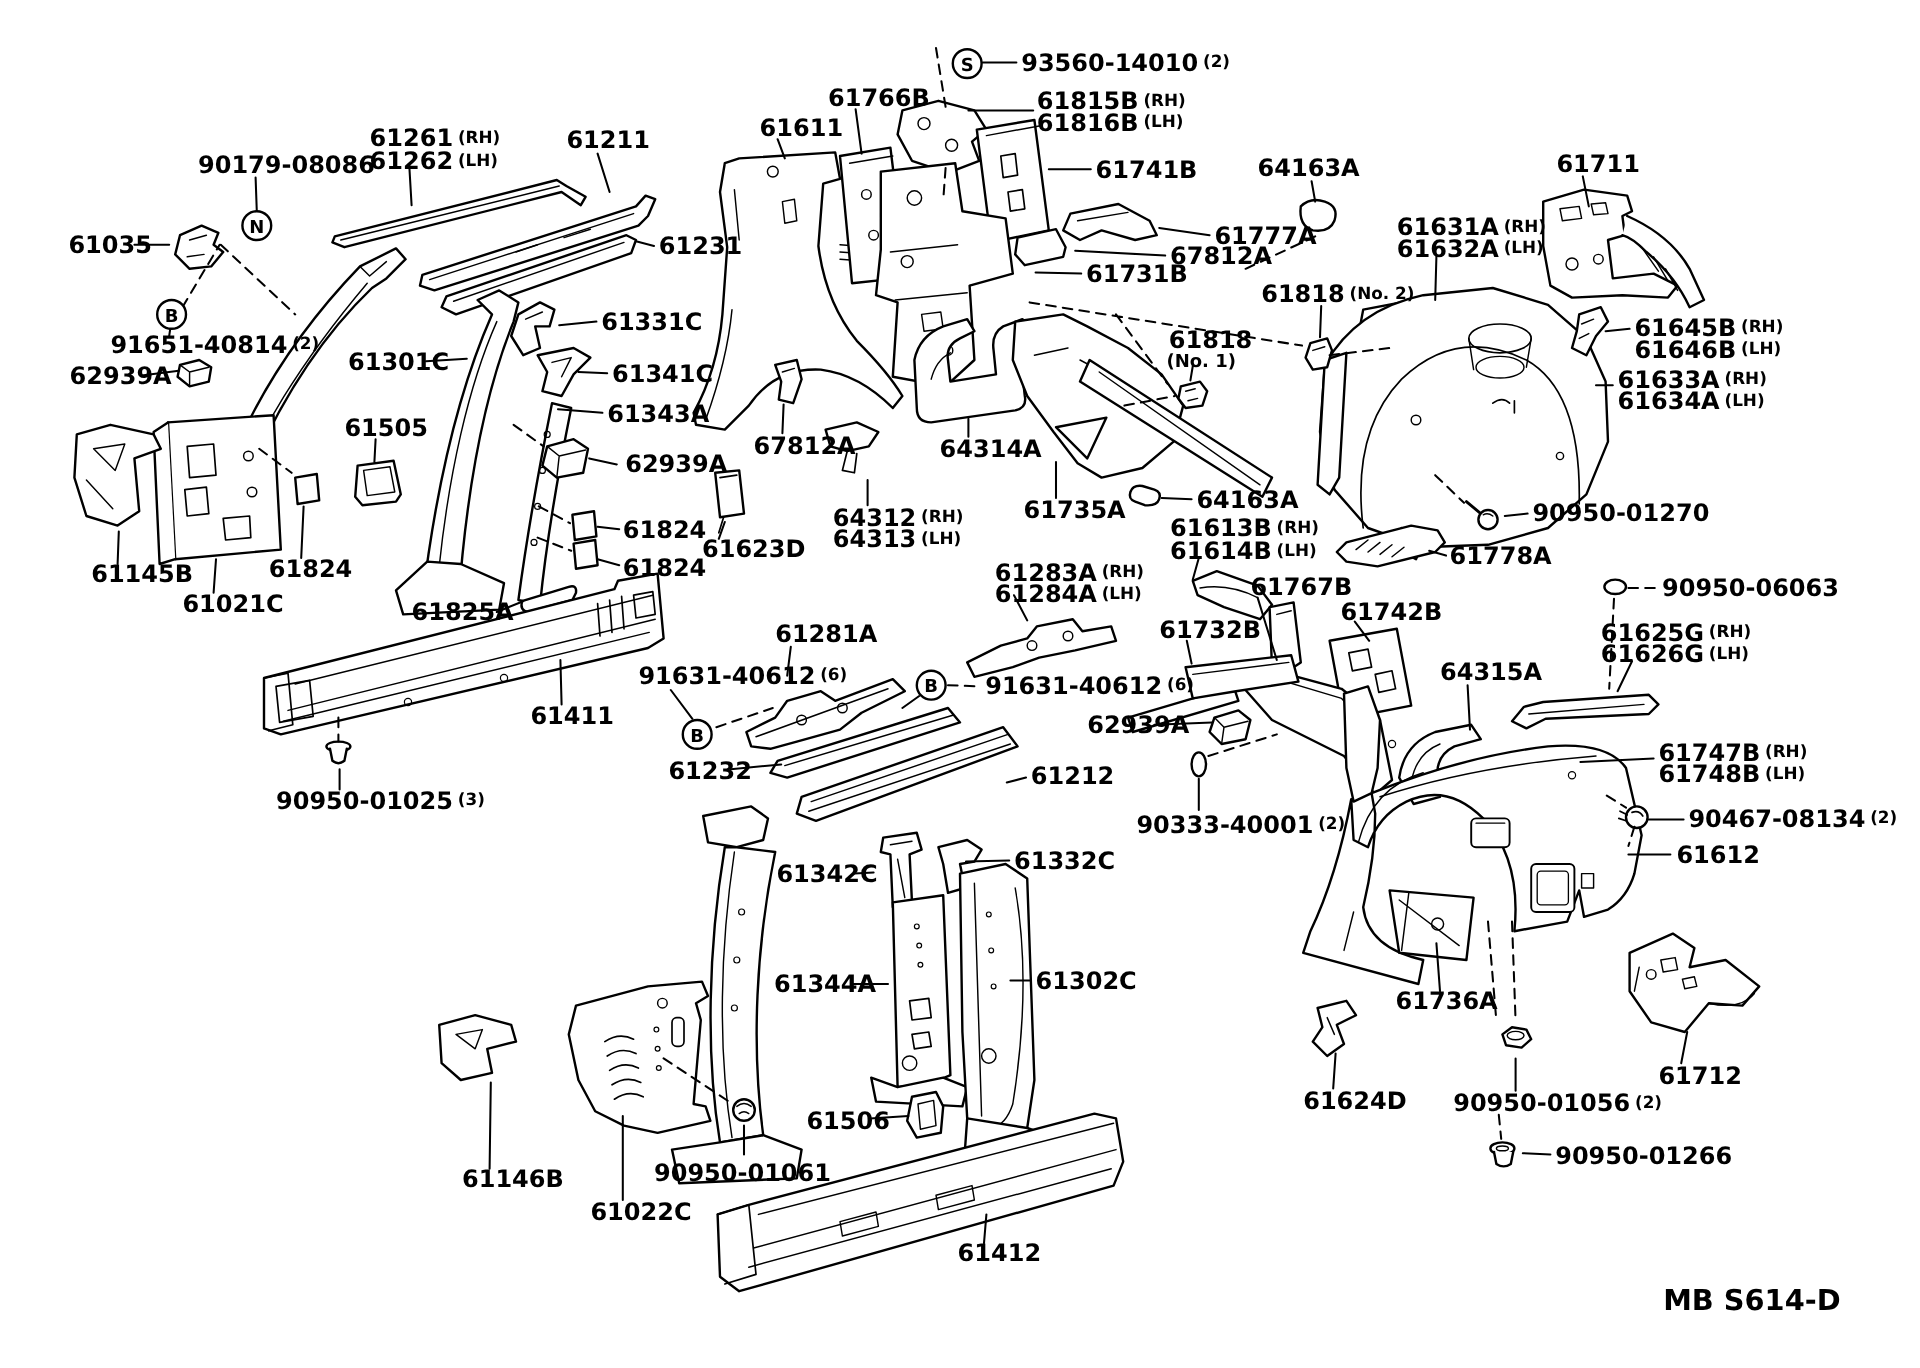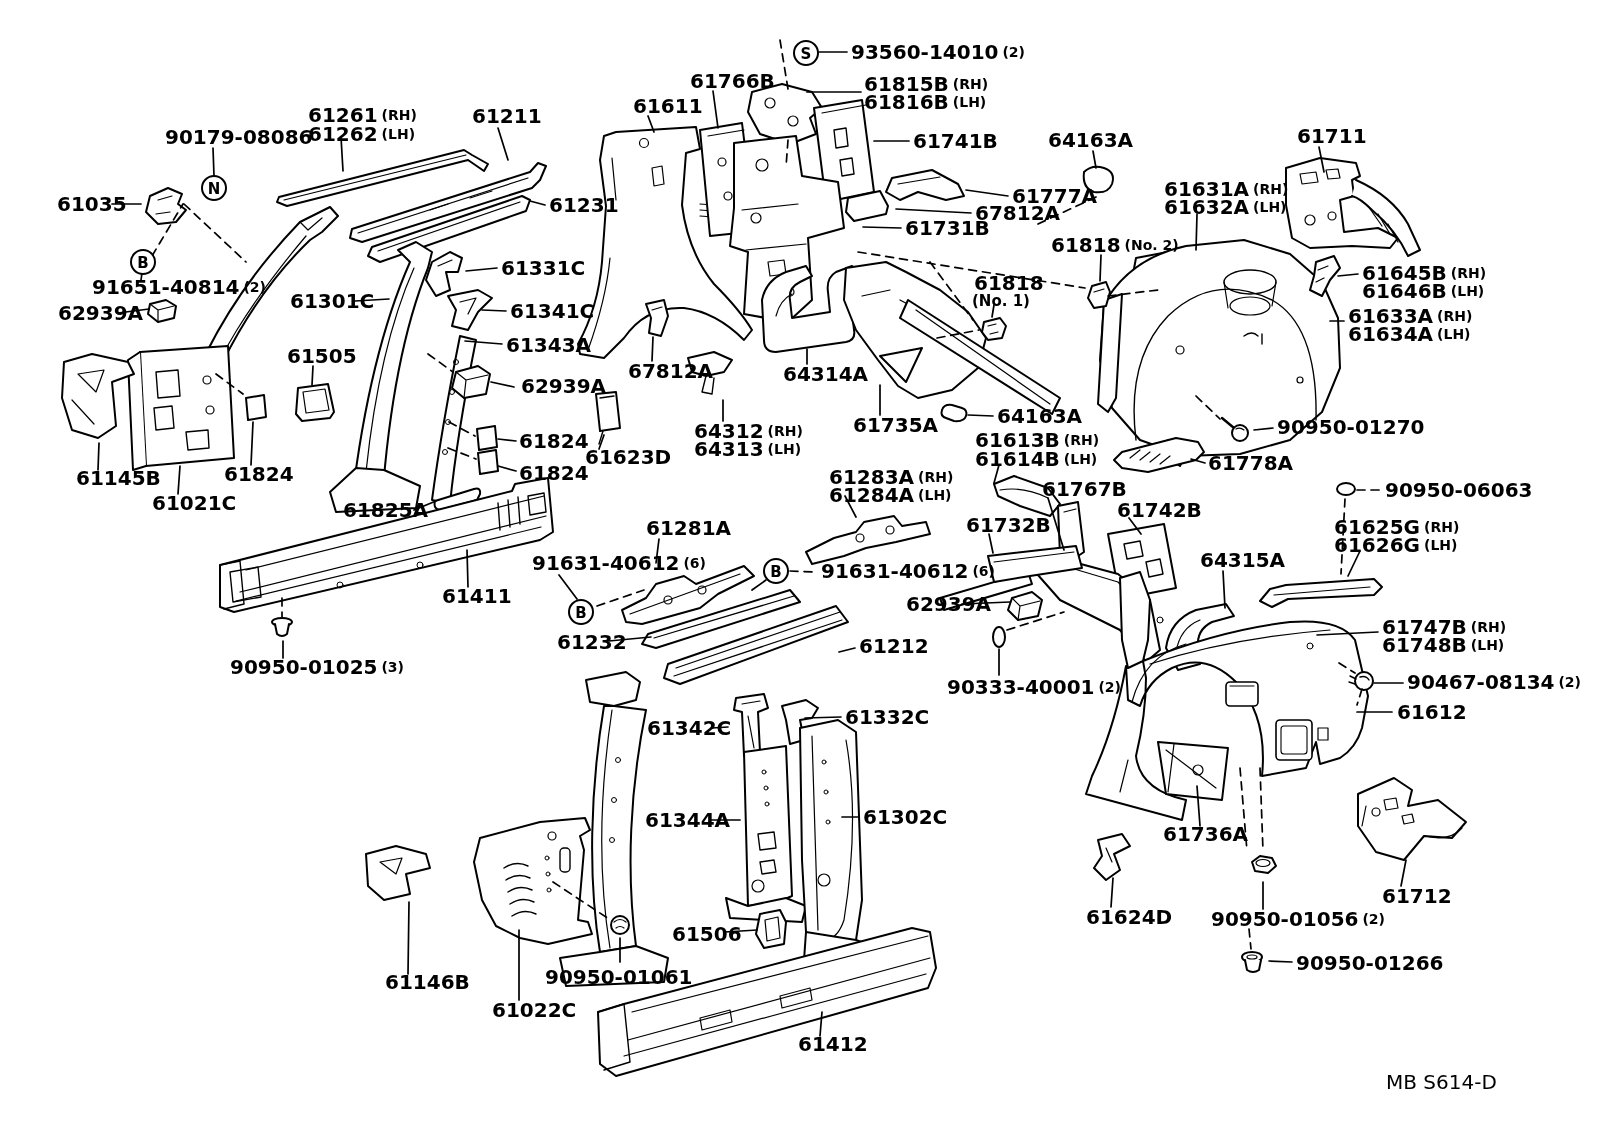--- a/index.html
+++ b/index.html
@@ -3,21 +3,21 @@
 <meta charset="utf-8">
 <style>
   html,body{margin:0;padding:0;background:#e8e8e8;}
   .canvas{position:relative;width:1600px;height:1140px;background:#ffffff;overflow:hidden;
           font-family:"DejaVu Sans","Liberation Sans",sans-serif;}
   svg{position:absolute;left:0;top:0;}
   .lbl{font-family:"DejaVu Sans","Liberation Sans",sans-serif;font-weight:bold;font-size:20px;fill:#000;}
   .lbl .sfx{font-size:14px;}
   .lbl.sm{font-size:15px;}
   .mark{font-family:"DejaVu Sans","Liberation Sans",sans-serif;font-weight:bold;font-size:15px;fill:#000;}
-  #diagram-code{position:absolute;left:1386px;top:1070px;font-weight:normal;font-size:20px;color:#000;
+  #diagram-code{position:absolute;left:1386px;top:1070px;font-weight:bold;font-size:24px;color:#000;
           font-family:"DejaVu Sans","Liberation Sans",sans-serif;}
 </style>
 </head>
 <body>
 
 <div class="canvas">
 <svg width="1600" height="1140" viewBox="0 0 1600 1140">
  <g stroke="#000" stroke-width="2" fill="none" stroke-linejoin="round" stroke-linecap="round">
 
   <g>

